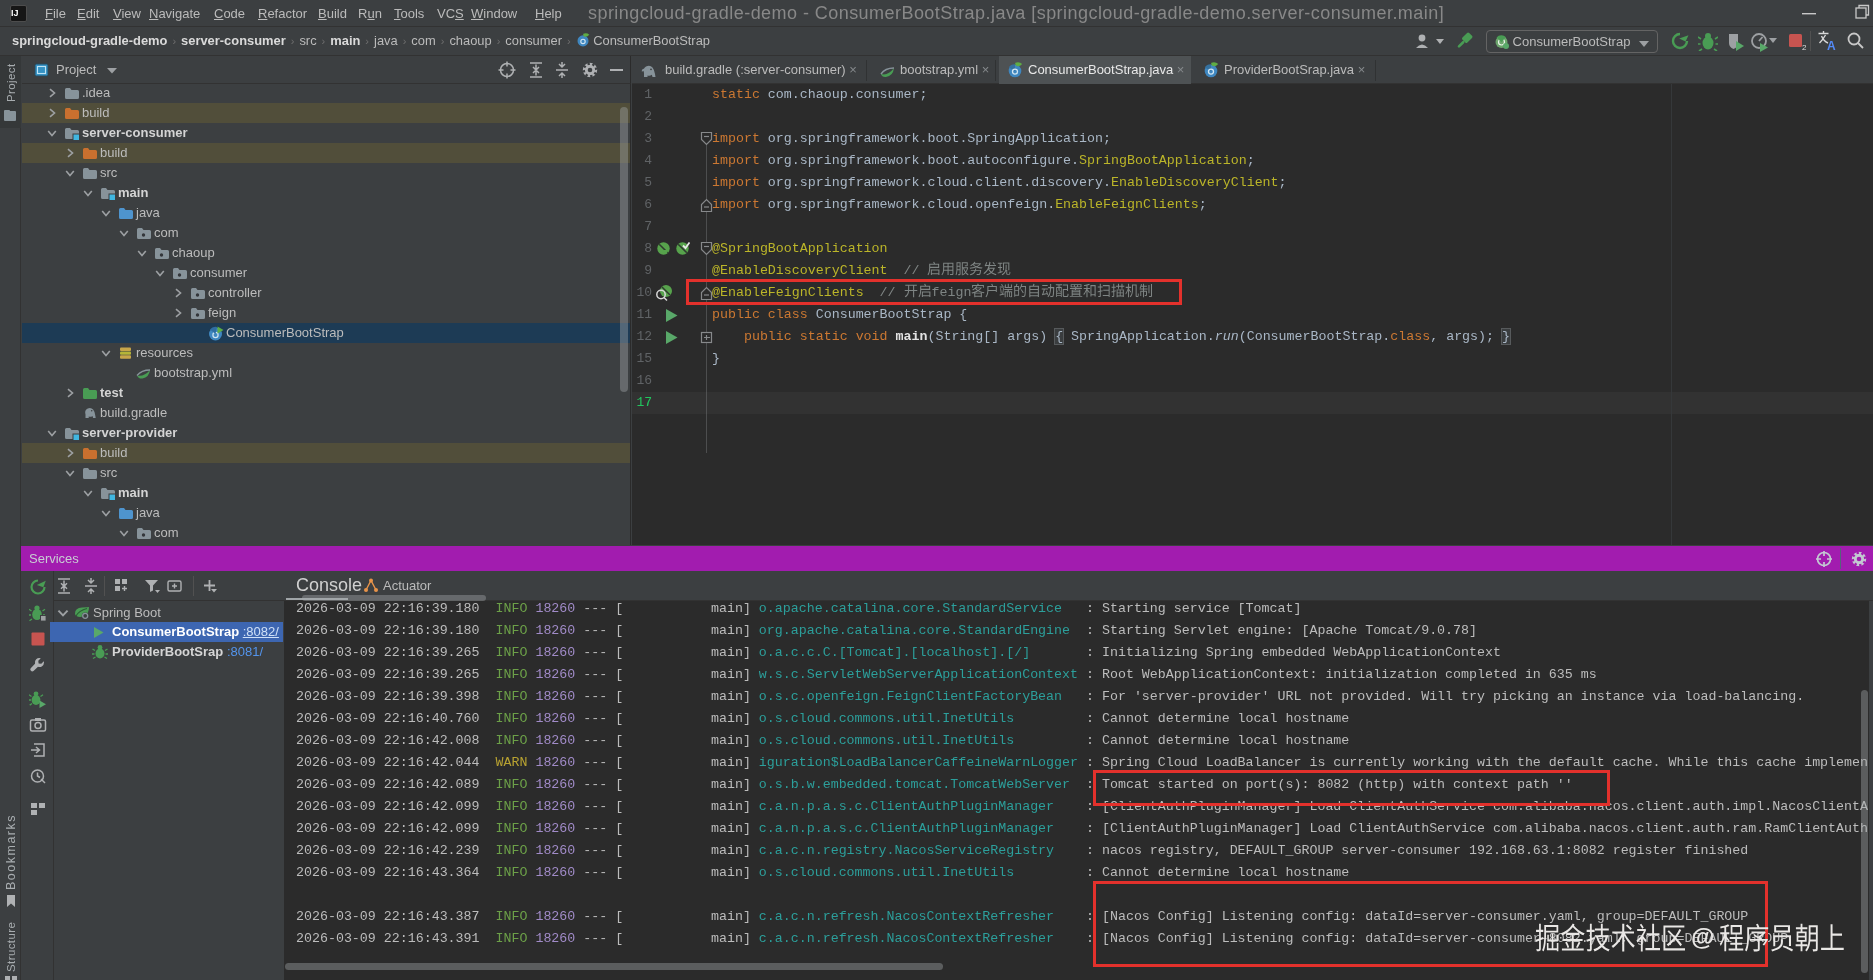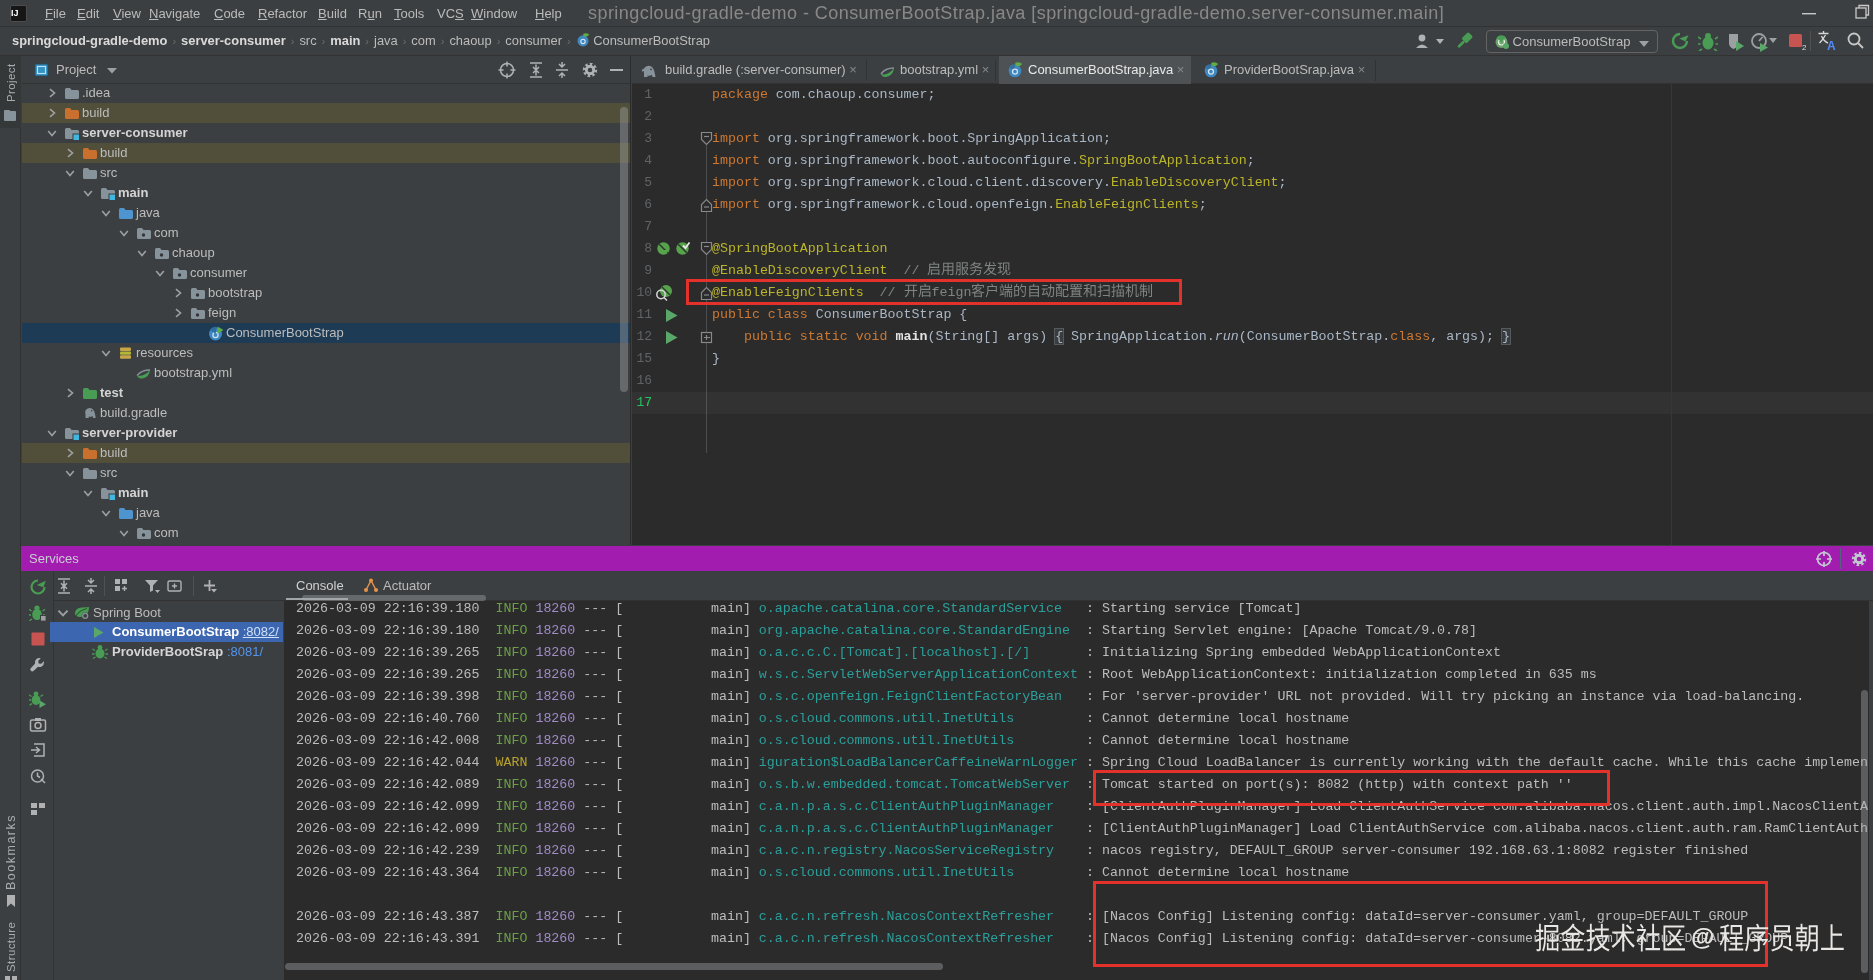--- a/index.html
+++ b/index.html
@@ -320,21 +320,21 @@
         <span class="tlabel" style="left:168px">consumer</span>
       </div>
 <div class="trow " style="top:199px">
         <svg class="chev" style="left:151px">
           <path d="M3 1.2 L7.5 5 L3 8.8"></path>
         </svg>
         <svg class="ticon" style="left:168px" viewBox="0 0 16 16">
           <path d="M1 4.5 q0 -1.5 1.5 -1.5 h3.5 l1.5 2 h6 q1.5 0 1.5 1.5 v6 q0 1.5 -1.5 1.5 h-11 q-1.5 0 -1.5 -1.5 Z" fill="#87939A"></path>
           <circle cx="7.5" cy="10" r="1.7" fill="#33363a"></circle>
         </svg>
-        <span class="tlabel" style="left:186px">bootstrap</span>
+        <span class="tlabel" style="left:186px">controller</span>
       </div>
 <div class="trow " style="top:219px">
         <svg class="chev" style="left:151px">
           <path d="M3 1.2 L7.5 5 L3 8.8"></path>
         </svg>
         <svg class="ticon" style="left:168px" viewBox="0 0 16 16">
           <path d="M1 4.5 q0 -1.5 1.5 -1.5 h3.5 l1.5 2 h6 q1.5 0 1.5 1.5 v6 q0 1.5 -1.5 1.5 h-11 q-1.5 0 -1.5 -1.5 Z" fill="#87939A"></path>
           <circle cx="7.5" cy="10" r="1.7" fill="#33363a"></circle>
         </svg>
         <span class="tlabel" style="left:186px">feign</span>
@@ -499,21 +499,21 @@
         <path d="M4 5.5 h5" stroke="#87898b" stroke-width="1.2"></path>
       </svg>
 <svg class="abs" style="left:68px;top:202px" width="13" height="15">
         <path d="M1.5 13.5 h10 v-7 l-5 -5 l-5 5 Z" fill="#2b2b2b" stroke="#87898b" stroke-width="1.2"></path>
         <path d="M4 9 h5" stroke="#87898b" stroke-width="1.2"></path>
       </svg>
 <svg class="abs" style="left:68px;top:247px" width="13" height="13">
         <rect x="1.5" y="1.5" width="10" height="10" fill="#2b2b2b" stroke="#87898b" stroke-width="1.2"></rect>
         <path d="M4 6.5 h6 M6.5 4 v5" stroke="#87898b" stroke-width="1.2"></path>
       </svg>
-<div class="cline" style="top:0px"><span class="kw">package</span> com.chaoup.consumer;</div>
+<div class="cline" style="top:0px"><span class="kw">static</span> com.chaoup.consumer;</div>
 <div class="cline" style="top:44px"><span class="kw">import</span> org.springframework.boot.SpringApplication;</div>
 <div class="cline" style="top:66px"><span class="kw">import</span> org.springframework.boot.autoconfigure.<span class="ann">SpringBootApplication</span>;</div>
 <div class="cline" style="top:88px"><span class="kw">import</span> org.springframework.cloud.client.discovery.<span class="ann">EnableDiscoveryClient</span>;</div>
 <div class="cline" style="top:110px"><span class="kw">import</span> org.springframework.cloud.openfeign.<span class="ann">EnableFeignClients</span>;</div>
 <div class="cline" style="top:154px"><span class="ann">@SpringBootApplication</span></div>
 <div class="cline" style="top:176px"><span class="ann">@EnableDiscoveryClient</span>  <span class="cmt">// </span><svg width="84" height="18" viewBox="0 0 84 18" style="vertical-align:-4px">
           <path fill="#7F8584" d="M4.27 13.16L11.76 13.16L11.76 14.17L4.27 14.17ZM3.86 9.46L12.41 9.46L12.41 15.07L11.34 15.07L11.34 10.48L4.89 10.48L4.89 15.1L3.86 15.1ZM2.57 3.82L12.16 3.82L12.16 7.9L2.57 7.9L2.57 6.87L11.11 6.87L11.11 4.85L2.57 4.85ZM2.15 3.82L3.22 3.82L3.22 7.35Q3.22 8.22 3.15 9.23Q3.08 10.25 2.89 11.31Q2.7 12.37 2.33 13.37Q1.97 14.36 1.36 15.2Q1.28 15.09 1.12 14.94Q0.96 14.79 0.79 14.65Q0.63 14.52 0.5 14.45Q1.06 13.67 1.39 12.77Q1.72 11.87 1.89 10.92Q2.05 9.97 2.1 9.06Q2.15 8.14 2.15 7.35ZM6.11 2.02L7.1 1.72Q7.39 2.17 7.65 2.72Q7.91 3.26 8.05 3.66L7.0 4.01Q6.87 3.61 6.61 3.04Q6.36 2.48 6.11 2.02ZM16.74 2.76L25.8 2.76L25.8 3.81L16.74 3.81ZM16.74 6.17L25.78 6.17L25.78 7.2L16.74 7.2ZM16.66 9.65L25.8 9.65L25.8 10.69L16.66 10.69ZM16.15 2.76L17.18 2.76L17.18 8.06Q17.18 8.89 17.11 9.84Q17.04 10.79 16.85 11.76Q16.66 12.73 16.28 13.62Q15.9 14.51 15.26 15.24Q15.19 15.13 15.04 14.99Q14.88 14.85 14.73 14.72Q14.57 14.59 14.45 14.52Q15.03 13.84 15.37 13.04Q15.71 12.23 15.88 11.38Q16.05 10.53 16.1 9.68Q16.15 8.83 16.15 8.05ZM25.38 2.76L26.42 2.76L26.42 13.68Q26.42 14.21 26.27 14.49Q26.13 14.77 25.78 14.91Q25.43 15.04 24.8 15.07Q24.16 15.1 23.16 15.09Q23.13 14.88 23.02 14.56Q22.91 14.25 22.8 14.03Q23.3 14.05 23.75 14.05Q24.21 14.05 24.54 14.05Q24.87 14.04 25.01 14.04Q25.21 14.04 25.29 13.96Q25.38 13.88 25.38 13.67ZM20.54 3.16L21.6 3.16L21.6 15.03L20.54 15.03ZM29.93 2.27L33.19 2.27L33.19 3.29L29.93 3.29ZM29.93 5.69L33.22 5.69L33.22 6.71L29.93 6.71ZM35.4 7.28L40.48 7.28L40.48 8.3L35.4 8.3ZM29.91 9.19L33.19 9.19L33.19 10.22L29.91 10.22ZM29.51 2.27L30.46 2.27L30.46 7.52Q30.46 8.38 30.42 9.37Q30.39 10.37 30.27 11.4Q30.15 12.43 29.93 13.4Q29.7 14.38 29.33 15.18Q29.24 15.1 29.09 14.99Q28.93 14.89 28.77 14.8Q28.6 14.71 28.47 14.67Q28.84 13.9 29.04 12.99Q29.25 12.09 29.35 11.13Q29.45 10.18 29.48 9.25Q29.51 8.33 29.51 7.52ZM32.6 2.27L33.58 2.27L33.58 13.86Q33.58 14.3 33.47 14.56Q33.37 14.83 33.1 14.97Q32.83 15.1 32.38 15.14Q31.94 15.17 31.22 15.16Q31.21 15.03 31.16 14.84Q31.12 14.64 31.06 14.45Q30.99 14.26 30.92 14.12Q31.41 14.13 31.81 14.13Q32.21 14.13 32.34 14.12Q32.48 14.11 32.54 14.06Q32.6 14.0 32.6 13.84ZM39.75 2.32L40.76 2.32L40.76 5.15Q40.76 5.55 40.65 5.78Q40.54 6.02 40.2 6.14Q39.88 6.25 39.34 6.27Q38.8 6.3 38.0 6.3Q37.97 6.06 37.87 5.81Q37.76 5.55 37.67 5.36Q38.09 5.36 38.46 5.37Q38.83 5.38 39.1 5.38Q39.37 5.37 39.47 5.37Q39.64 5.36 39.7 5.31Q39.75 5.26 39.75 5.13ZM40.19 7.28L40.38 7.28L40.55 7.24L41.17 7.47Q40.82 9.34 40.13 10.81Q39.44 12.28 38.51 13.34Q37.58 14.41 36.49 15.08Q36.4 14.9 36.22 14.66Q36.03 14.41 35.87 14.27Q36.87 13.72 37.74 12.74Q38.61 11.75 39.25 10.41Q39.9 9.07 40.19 7.49ZM36.97 7.91Q37.37 9.32 38.03 10.58Q38.69 11.84 39.59 12.81Q40.49 13.79 41.59 14.34Q41.41 14.48 41.22 14.74Q41.02 14.99 40.9 15.18Q39.77 14.54 38.85 13.48Q37.94 12.42 37.25 11.06Q36.57 9.7 36.12 8.14ZM34.81 2.32L40.04 2.32L40.04 3.34L35.81 3.34L35.81 15.16L34.81 15.16ZM43.76 9.88L53.49 9.88L53.49 10.85L43.76 10.85ZM53.13 9.88L54.18 9.88Q54.18 9.88 54.17 9.97Q54.16 10.06 54.15 10.18Q54.15 10.29 54.13 10.37Q53.97 11.7 53.81 12.56Q53.65 13.41 53.45 13.89Q53.26 14.37 53.01 14.6Q52.79 14.82 52.53 14.9Q52.27 14.98 51.88 15.0Q51.56 15.01 50.99 15.0Q50.42 14.99 49.78 14.96Q49.77 14.73 49.67 14.46Q49.58 14.19 49.44 13.98Q49.89 14.03 50.31 14.05Q50.74 14.07 51.07 14.08Q51.41 14.09 51.58 14.09Q51.8 14.09 51.94 14.06Q52.08 14.04 52.19 13.94Q52.38 13.78 52.54 13.34Q52.71 12.89 52.85 12.08Q53.0 11.28 53.13 10.04ZM48.24 8.43L49.33 8.53Q49.06 10.5 48.33 11.8Q47.6 13.11 46.38 13.9Q45.15 14.69 43.37 15.14Q43.33 15.01 43.22 14.84Q43.12 14.67 43.01 14.49Q42.89 14.31 42.79 14.2Q44.49 13.87 45.62 13.19Q46.76 12.51 47.4 11.35Q48.04 10.19 48.24 8.43ZM46.51 3.24L53.29 3.24L53.29 4.18L46.51 4.18ZM53.04 3.24L53.25 3.24L53.43 3.19L54.07 3.63Q53.31 4.82 52.11 5.7Q50.92 6.58 49.43 7.19Q47.94 7.81 46.31 8.2Q44.68 8.58 43.06 8.78Q43.01 8.58 42.89 8.29Q42.77 8.01 42.64 7.82Q44.2 7.66 45.78 7.33Q47.35 6.99 48.77 6.44Q50.18 5.9 51.29 5.14Q52.41 4.37 53.04 3.38ZM46.49 4.34Q47.26 5.36 48.59 6.05Q49.92 6.74 51.68 7.12Q53.44 7.5 55.45 7.62Q55.35 7.75 55.24 7.92Q55.12 8.1 55.03 8.27Q54.93 8.45 54.86 8.61Q52.82 8.42 51.05 7.97Q49.27 7.52 47.89 6.72Q46.51 5.92 45.62 4.72ZM47.35 1.72L48.44 1.94Q47.74 3.13 46.63 4.28Q45.52 5.44 43.92 6.37Q43.85 6.24 43.74 6.08Q43.63 5.92 43.5 5.78Q43.37 5.63 43.26 5.55Q44.25 5.01 45.04 4.37Q45.83 3.72 46.41 3.04Q46.99 2.36 47.35 1.72ZM61.7 8.08Q62.64 10.48 64.61 12.06Q66.59 13.65 69.5 14.23Q69.39 14.35 69.26 14.52Q69.14 14.69 69.02 14.87Q68.91 15.06 68.84 15.21Q66.87 14.75 65.31 13.83Q63.76 12.91 62.64 11.54Q61.51 10.17 60.8 8.38ZM66.69 7.67L66.9 7.67L67.1 7.62L67.82 7.97Q67.35 9.5 66.55 10.69Q65.75 11.87 64.71 12.74Q63.67 13.61 62.45 14.22Q61.24 14.82 59.92 15.2Q59.84 14.99 59.68 14.71Q59.52 14.43 59.36 14.26Q60.59 13.95 61.74 13.4Q62.88 12.86 63.86 12.07Q64.83 11.28 65.56 10.23Q66.29 9.18 66.69 7.86ZM61.38 7.67L66.86 7.67L66.86 8.73L61.09 8.73ZM62.34 1.68L63.52 1.88Q63.24 3.95 62.78 5.75Q62.31 7.55 61.57 9.08Q60.83 10.6 59.76 11.83Q58.69 13.07 57.2 14.01Q57.14 13.89 57.0 13.73Q56.86 13.57 56.71 13.41Q56.55 13.26 56.42 13.16Q58.29 11.99 59.48 10.3Q60.68 8.61 61.36 6.44Q62.04 4.28 62.34 1.68ZM65.42 2.46L66.23 1.95Q66.54 2.26 66.88 2.65Q67.23 3.04 67.54 3.4Q67.85 3.76 68.05 4.04L67.21 4.63Q67.02 4.35 66.71 3.97Q66.41 3.59 66.07 3.2Q65.72 2.8 65.42 2.46ZM58.02 6.36Q57.99 6.24 57.93 6.05Q57.87 5.85 57.8 5.65Q57.73 5.45 57.67 5.33Q57.81 5.28 57.94 5.14Q58.06 4.99 58.19 4.75Q58.27 4.6 58.45 4.19Q58.62 3.79 58.81 3.25Q59.0 2.71 59.12 2.15L60.25 2.36Q60.07 2.98 59.84 3.6Q59.61 4.22 59.36 4.76Q59.1 5.3 58.86 5.71L58.86 5.73Q58.86 5.73 58.74 5.79Q58.61 5.85 58.44 5.95Q58.27 6.04 58.15 6.15Q58.02 6.26 58.02 6.36ZM58.02 6.36L58.02 5.5L58.73 5.06L69.03 5.06L69.03 6.11L59.51 6.11Q58.85 6.11 58.49 6.18Q58.12 6.24 58.02 6.36ZM70.77 2.72L75.41 2.72L75.41 3.75L70.77 3.75ZM70.98 6.95L75.12 6.95L75.12 7.97L70.98 7.97ZM70.6 12.54Q71.23 12.37 72.02 12.15Q72.81 11.92 73.7 11.65Q74.59 11.37 75.48 11.1L75.61 12.11Q74.37 12.5 73.1 12.89Q71.83 13.28 70.84 13.6ZM72.65 3.18L73.66 3.18L73.66 12.16L72.65 12.37ZM76.05 2.45L82.34 2.45L82.34 10.21L81.3 10.21L81.3 3.41L77.05 3.41L77.05 10.21L76.05 10.21ZM79.24 9.97L80.21 9.97L80.21 13.44Q80.21 13.74 80.32 13.85Q80.43 13.96 80.72 13.96L81.87 13.96Q82.12 13.96 82.24 13.77Q82.37 13.58 82.42 13.04Q82.48 12.51 82.51 11.47Q82.7 11.63 82.94 11.74Q83.17 11.84 83.37 11.9Q83.31 13.04 83.19 13.67Q83.07 14.3 82.78 14.55Q82.48 14.79 81.87 14.79L80.58 14.79Q79.85 14.79 79.55 14.53Q79.24 14.28 79.24 13.54ZM78.64 4.66L79.62 4.66L79.62 7.5Q79.62 8.44 79.46 9.48Q79.3 10.51 78.85 11.55Q78.4 12.58 77.55 13.52Q76.69 14.46 75.31 15.21Q75.26 15.1 75.14 14.95Q75.02 14.8 74.89 14.65Q74.76 14.49 74.65 14.42Q75.98 13.7 76.77 12.85Q77.57 12.0 77.97 11.09Q78.37 10.18 78.51 9.25Q78.64 8.33 78.64 7.47Z"></path>
         </svg></div>
 <div class="cline" style="top:198px"><span class="ann">@EnableFeignClients</span>  <span class="cmt">// </span><svg width="28" height="18" viewBox="0 0 28 18" style="vertical-align:-4px">
           <path fill="#7F8584" d="M1.25 2.69L12.85 2.69L12.85 3.74L1.25 3.74ZM0.73 7.9L13.29 7.9L13.29 8.95L0.73 8.95ZM9.08 3.24L10.16 3.24L10.16 15.18L9.08 15.18ZM4.1 3.23L5.16 3.23L5.16 7.28Q5.16 8.34 5.05 9.41Q4.94 10.49 4.58 11.52Q4.23 12.55 3.51 13.49Q2.79 14.43 1.59 15.22Q1.5 15.09 1.36 14.94Q1.21 14.79 1.06 14.64Q0.9 14.5 0.76 14.41Q1.89 13.68 2.56 12.84Q3.23 11.99 3.56 11.07Q3.89 10.14 4.0 9.18Q4.1 8.21 4.1 7.27ZM18.27 13.16L25.76 13.16L25.76 14.17L18.27 14.17ZM17.86 9.46L26.41 9.46L26.41 15.07L25.34 15.07L25.34 10.48L18.89 10.48L18.89 15.1L17.86 15.1ZM16.57 3.82L26.16 3.82L26.16 7.9L16.57 7.9L16.57 6.87L25.11 6.87L25.11 4.85L16.57 4.85ZM16.15 3.82L17.22 3.82L17.22 7.35Q17.22 8.22 17.15 9.23Q17.08 10.25 16.89 11.31Q16.7 12.37 16.33 13.37Q15.97 14.36 15.36 15.2Q15.28 15.09 15.12 14.94Q14.96 14.79 14.79 14.65Q14.63 14.52 14.5 14.45Q15.06 13.67 15.39 12.77Q15.72 11.87 15.89 10.92Q16.05 9.97 16.1 9.06Q16.15 8.14 16.15 7.35ZM20.11 2.02L21.1 1.72Q21.39 2.17 21.65 2.72Q21.91 3.26 22.05 3.66L21.0 4.01Q20.87 3.61 20.61 3.04Q20.36 2.48 20.11 2.02Z"></path>
@@ -599,21 +599,21 @@
 <svg class="abs" style="left:29px;top:767px;z-index:3" width="18" height="18">
       <circle cx="8.5" cy="9" r="6" fill="none" stroke="#afb1b3" stroke-width="1.5"></circle>
       <path d="M8.5 5.5 v3.5 l2.5 1.5" fill="none" stroke="#afb1b3" stroke-width="1.5"></path>
       <path d="M12 12 l4 4" stroke="#afb1b3" stroke-width="1.5"></path>
     </svg>
 <svg class="abs" style="left:29px;top:800px;z-index:3" width="18" height="18">
       <rect x="2" y="3" width="6" height="5" fill="#afb1b3"></rect>
       <rect x="10" y="3" width="6" height="5" fill="#afb1b3"></rect>
       <rect x="2" y="10" width="6" height="5" fill="#afb1b3"></rect>
     </svg>
-<div class="abs" style="left:296px;top:571px;height:29px;line-height:29px;font-size:13px;color:#d0d0d0;z-index:3">Console</div>
+<div class="abs" style="left:296px;top:571px;height:29px;line-height:29px;font-size:18px;color:#d0d0d0;z-index:3">Console</div>
 <div class="abs" style="left:286px;top:598px;width:62px;height:2px;background:#a0a5a8;z-index:3"></div>
 <svg class="abs" style="left:363px;top:577px;z-index:3" width="16" height="16">
       <circle cx="3" cy="13" r="2" fill="#e8944a"></circle>
       <circle cx="8" cy="3.5" r="2" fill="#e8944a"></circle>
       <circle cx="13" cy="13" r="2" fill="#e8944a"></circle>
       <path d="M3 13 L8 3.5 L13 13" fill="none" stroke="#e8944a" stroke-width="1.4"></path>
     </svg>
 <div class="abs" style="left:383px;top:571px;height:29px;line-height:29px;font-size:13px;color:#bbb;z-index:3">Actuator</div>
 <div id="svc-tree" class="abs"></div>
 <div class="abs" style="left:50px;top:622px;width:233px;height:20px;background:#3d66b1;z-index:2"></div>

